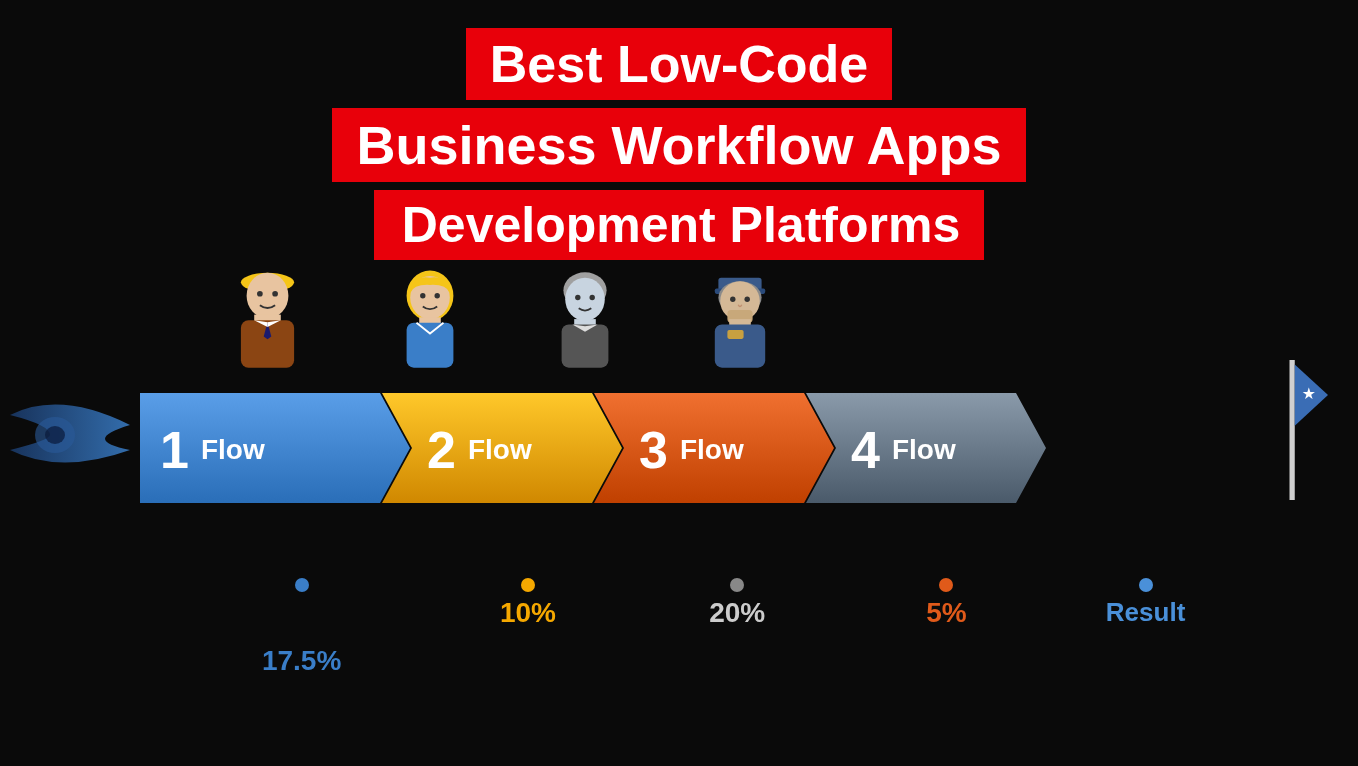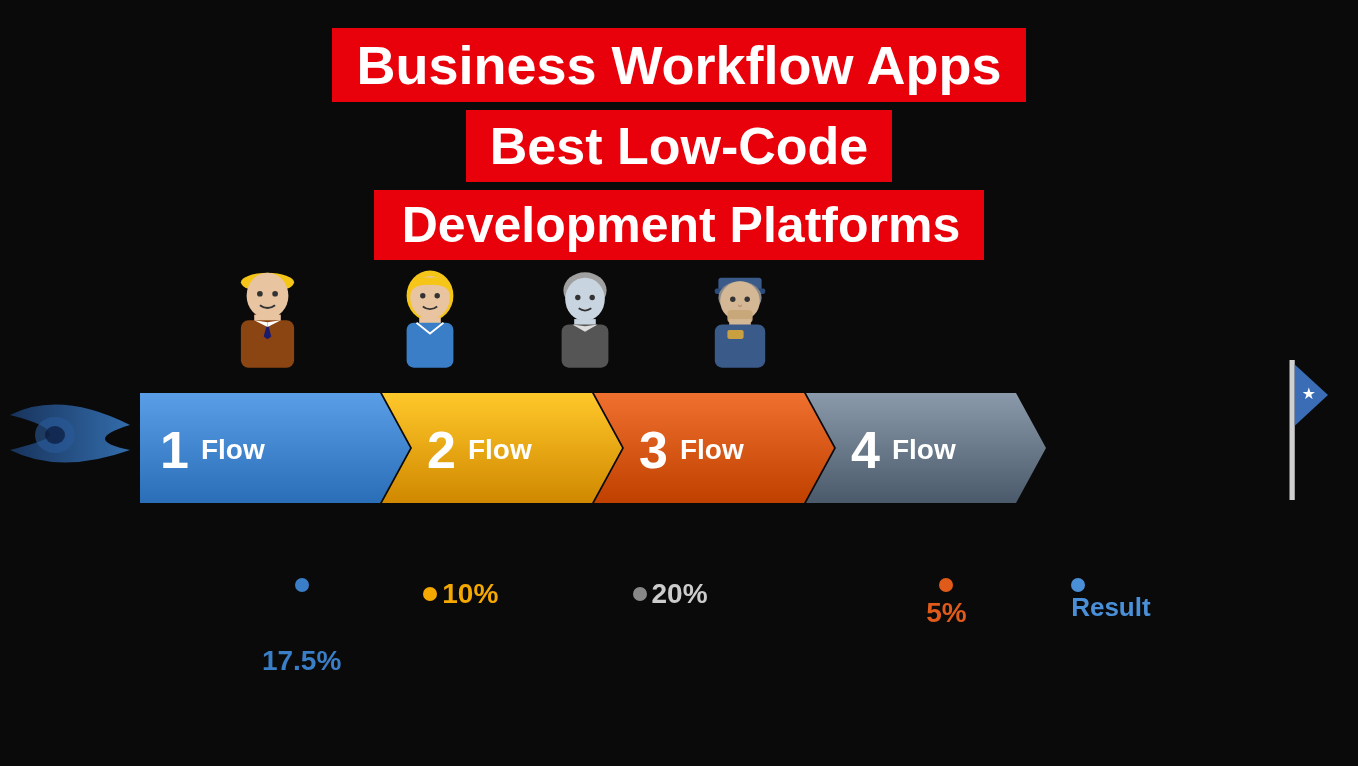--- a/index.html
+++ b/index.html
@@ -63,24 +63,24 @@
       flex-direction: column;
       align-items: center;
     }
 
   </style>
 </head>
 <body>
 
 <div class="title-section">
   <div>
+    <span class="title-line">Best Low-Code</span>
+  </div>
+  <div>
     <span class="title-line title-line2">Business Workflow Apps</span>
-  </div>
-  <div>
-    <span class="title-line">Best Low-Code</span>
   </div>
   <div>
     <span class="title-line title-line3">Development Platforms</span>
   </div>
 </div>
 
 <div class="characters-row">
 
   <div class="character" style="margin-left: 80px; margin-right: 60px;">
     <svg viewBox="0 0 100 130" width="95" height="125">
@@ -271,33 +271,33 @@
   </svg>
 </div>
 
 <div style="position:absolute; top:578px; left:140px; width:1080px; display:flex; align-items:flex-start;">
 
   <div style="display:flex; flex-direction:column; align-items:center; gap:5px; width:240px; margin-left:50px;">
     <div style="width:14px; height:14px; border-radius:50%; background:#3a7ec8;"></div>
     <span style="color:#3a7ec8; font-size:28px; font-weight:900;margin-top:48px;">17.5%</span>
   </div>
 
-  <div style="display:flex; flex-direction:row; align-items:center; gap:5px; width:225px; margin-left:10px;">
+  <div style="display:flex; flex-direction:column; align-items:center; gap:5px; width:225px; margin-left:10px;">
     <div style="width:14px; height:14px; border-radius:50%; background:#f5a800;"></div>
     <span style="color:#f5a800; font-size:28px; font-weight:900;">10%</span>
   </div>
 
-  <div style="display:flex; align-items:center; gap:5px; width:225px;">
+  <div style="display:flex; flex-direction:column; align-items:center; gap:5px; width:225px;">
     <div style="width:14px; height:14px; border-radius:50%; background:#888888;"></div>
     <span style="color:#cccccc; font-size:28px; font-weight:900;">20%</span>
   </div>
 
   <div style="display:flex; flex-direction:column; align-items:center; gap:5px; width:225px;">
     <div style="width:14px; height:14px; border-radius:50%; background:#e05a1a;"></div>
     <span style="color:#e05a1a; font-size:28px; font-weight:900;">5%</span>
   </div>
 
-  <div style="display:flex; flex-direction:column; width:160px; margin-left:20px;">
+  <div style="display:flex; flex-direction:column; align-items:center; gap:5px; width:160px; margin-left:20px;">
     <div style="width:14px; height:14px; border-radius:50%; background:#4a90d9;"></div>
     <span style="color:#4a90d9; font-size:26px; font-weight:900;">Result</span>
   </div>
 
 </div>
 
 </body></html>

